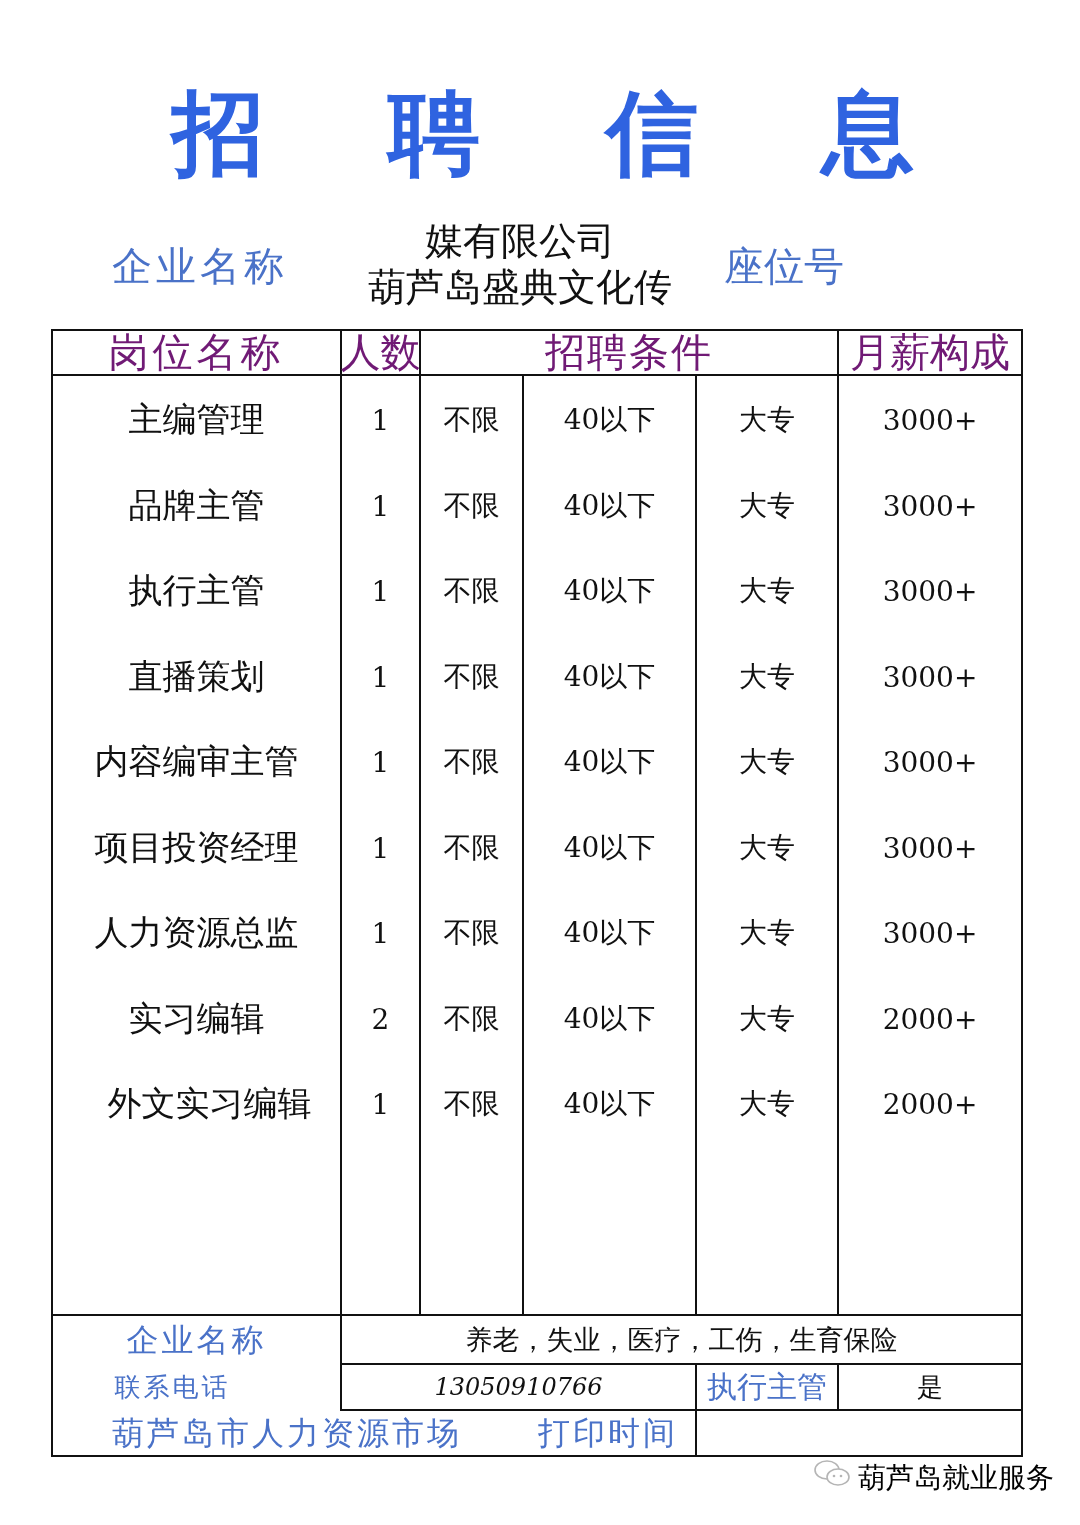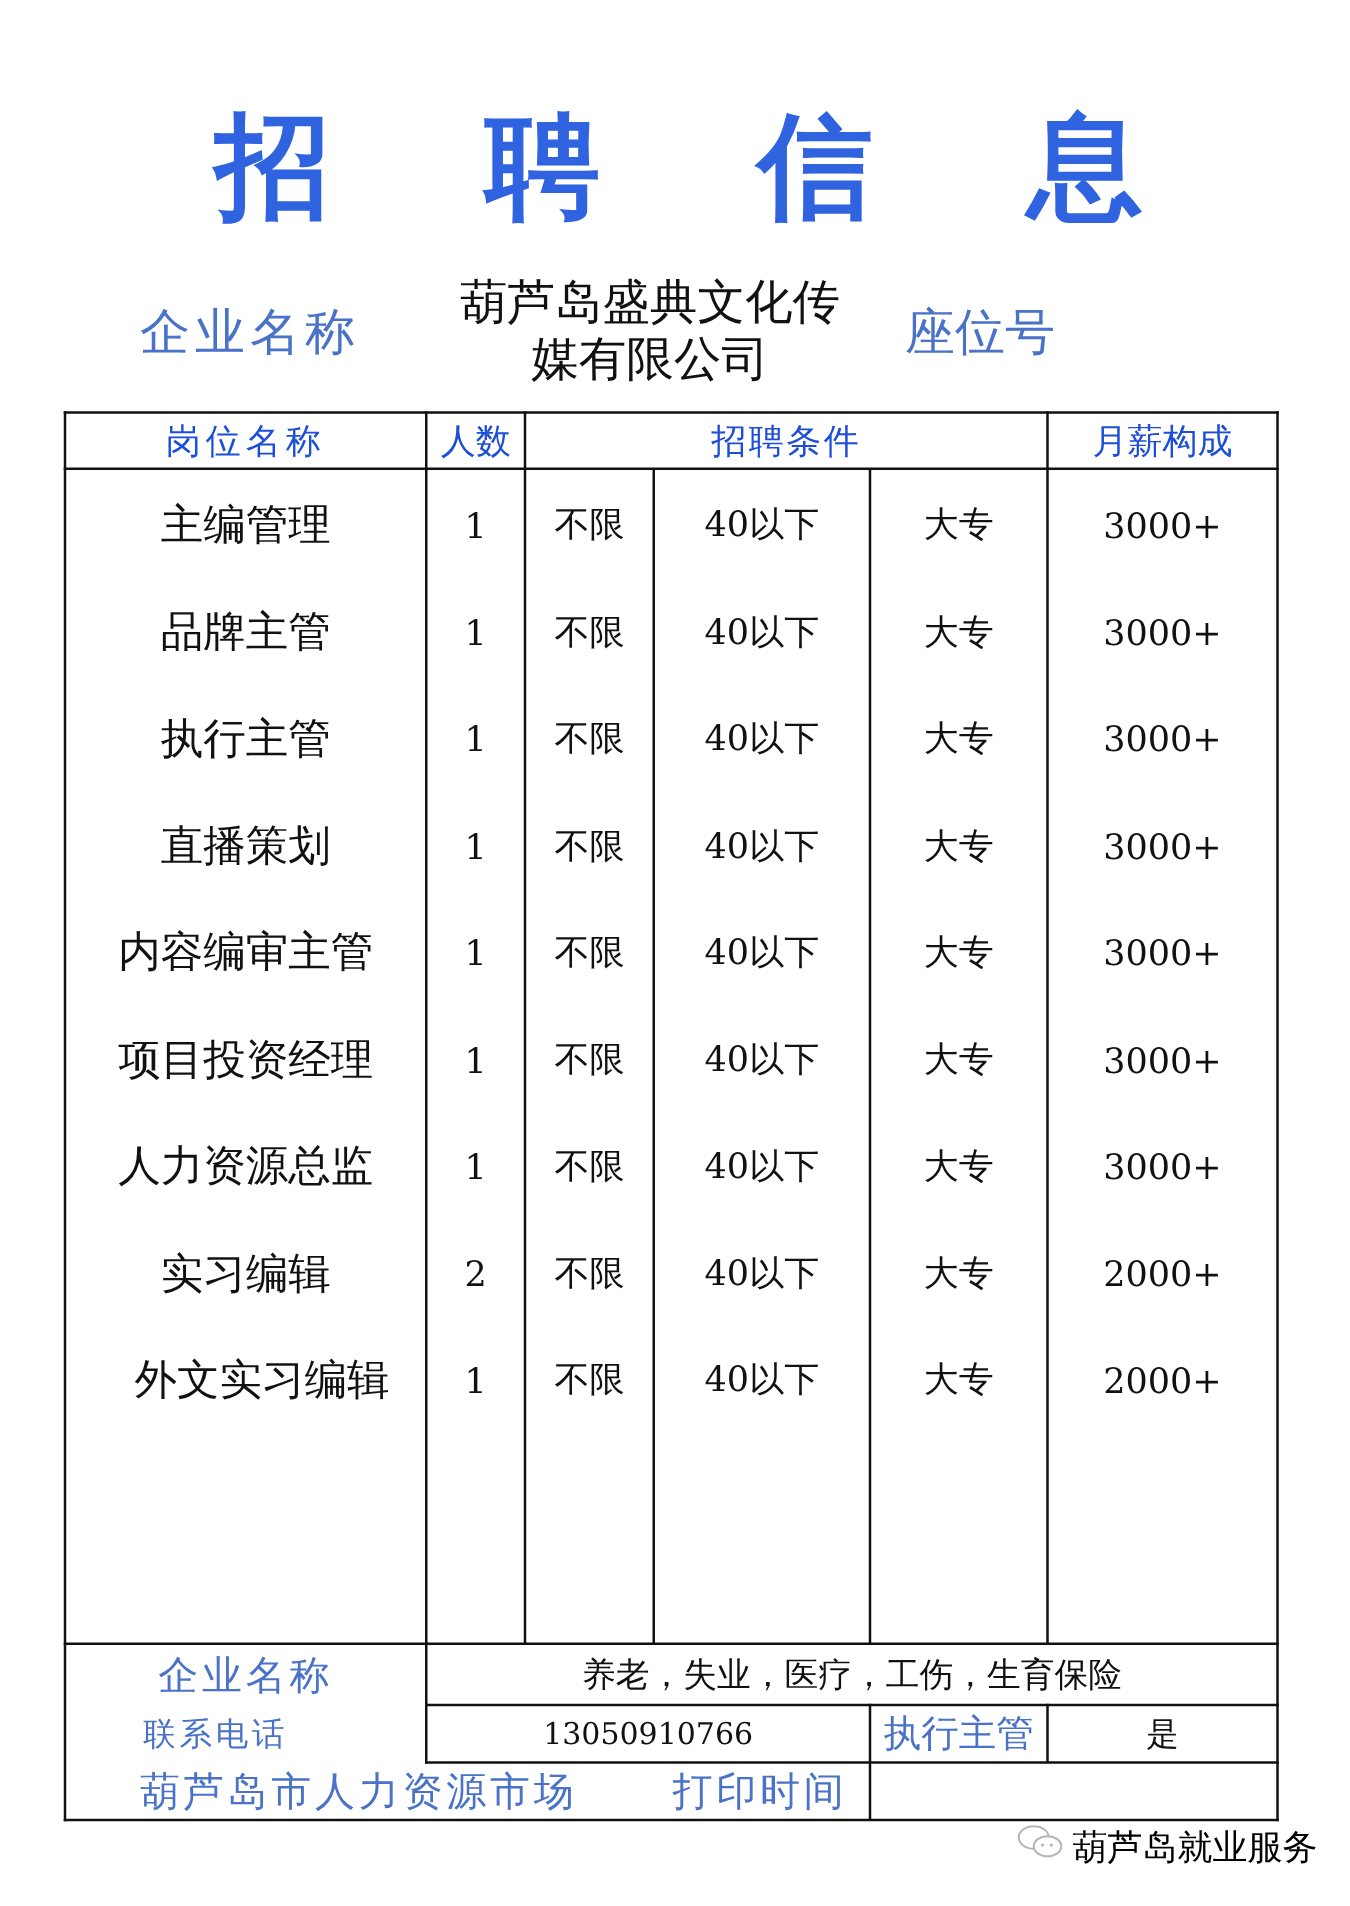--- a/index.html
+++ b/index.html
@@ -5,38 +5,38 @@
   html, body { margin:0; padding:0; background:#ffffff; }
   body { width:1080px; height:1525px; position:relative; overflow:hidden; font-family:"DejaVu Serif","Liberation Serif",serif; color:#111; }
   .title { position:absolute; top:88px; font-size:92px; color:#2f63e0; font-weight:bold; font-family:"DejaVu Sans","Liberation Sans",sans-serif; line-height:1; }
   .blue { color:#4a72c8; }
   .lbl { position:absolute; font-size:40px; line-height:1; font-family:"DejaVu Serif","Liberation Serif",serif; }
   .company { position:absolute; left:350px; top:218px; width:340px; text-align:center; font-size:38px; line-height:46px; }
   .ln { position:absolute; background:#111; }
   .h { height:2px; }
   .v { width:2px; }
   .cell { position:absolute; display:flex; align-items:center; justify-content:center; text-align:center; white-space:nowrap; }
-  .hdr { font-size:28px; color:#1d4ed8; }
+  .hdr { font-size:40px; color:#701a75; }
   .body-txt { font-size:34px; }
   .small { font-size:28px; }
   .wm { position:absolute; left:812px; top:1458px; font-size:28px; color:#000000; font-family:"DejaVu Sans","Liberation Sans",sans-serif; display:flex; align-items:center; gap:6px; }
   .wm-icon { font-size:28px; color:#b0b0b0; }
 </style>
 </head>
 <body>
 
 <div class="title" style="left:172px;">招</div>
 <div class="title" style="left:388px;">聘</div>
 <div class="title" style="left:606px;">信</div>
 <div class="title" style="left:822px;">息</div>
 
 <div class="lbl blue" style="left:112px;top:246px;letter-spacing:4px;">企业名称</div>
 <div class="company">
+  <div>媒有限公司</div>
   <div>葫芦岛盛典文化传</div>
-  <div>媒有限公司</div>
 </div>
 <div class="lbl blue" style="left:724px;top:246px;">座位号</div>
 
 <div>
 
   <div class="ln h" style="left:51px;top:329px;width:972px;"></div>
   <div class="ln h" style="left:51px;top:1455px;width:972px;"></div>
   <div class="ln v" style="left:51px;top:329px;height:1128px;"></div>
   <div class="ln v" style="left:1021px;top:329px;height:1128px;"></div>
 
@@ -123,21 +123,21 @@
     <div class="cell small" style="left:342px;top:1082px;width:77px;height:44px;">1</div>
     <div class="cell small" style="left:421px;top:1082px;width:101px;height:44px;">不限</div>
     <div class="cell small" style="left:524px;top:1082px;width:171px;height:44px;">40以下</div>
     <div class="cell small" style="left:697px;top:1082px;width:140px;height:44px;">大专</div>
     <div class="cell small" style="left:839px;top:1082px;width:182px;height:44px;">2000+</div>
   </div>
 
   <div class="cell blue" style="left:53px;top:1318px;width:287px;height:46px;font-size:32px;letter-spacing:3px;">企业名称</div>
   <div class="cell" style="left:342px;top:1316px;width:679px;height:47px;font-size:27px;">养老，失业，医疗，工伤，生育保险</div>
   <div class="cell blue" style="left:53px;top:1364px;width:239px;height:46px;font-size:26px;letter-spacing:3px;">联系电话</div>
-  <div class="cell" style="left:342px;top:1365px;width:353px;height:44px;font-size:24px;">13050910766</div>
+  <div class="cell" style="left:342px;top:1365px;width:353px;height:44px;font-size:24px;font-style:italic;">13050910766</div>
   <div class="cell blue" style="left:697px;top:1365px;width:140px;height:44px;font-size:30px;">执行主管</div>
   <div class="cell" style="left:839px;top:1365px;width:182px;height:44px;font-size:26px;">是</div>
   <div class="cell blue" style="left:112px;top:1412px;width:370px;height:44px;font-size:32px;letter-spacing:3px;justify-content:flex-start;">葫芦岛市人力资源市场</div>
   <div class="cell blue" style="left:538px;top:1412px;width:150px;height:44px;font-size:32px;letter-spacing:3px;justify-content:flex-start;">打印时间</div>
   <div class="cell" style="left:697px;top:1411px;width:324px;height:44px;font-size:26px;"></div>
 </div>
 
 <div class="wm">
   <span class="wm-icon">
     <svg width="40" height="32" viewBox="0 0 40 32">

